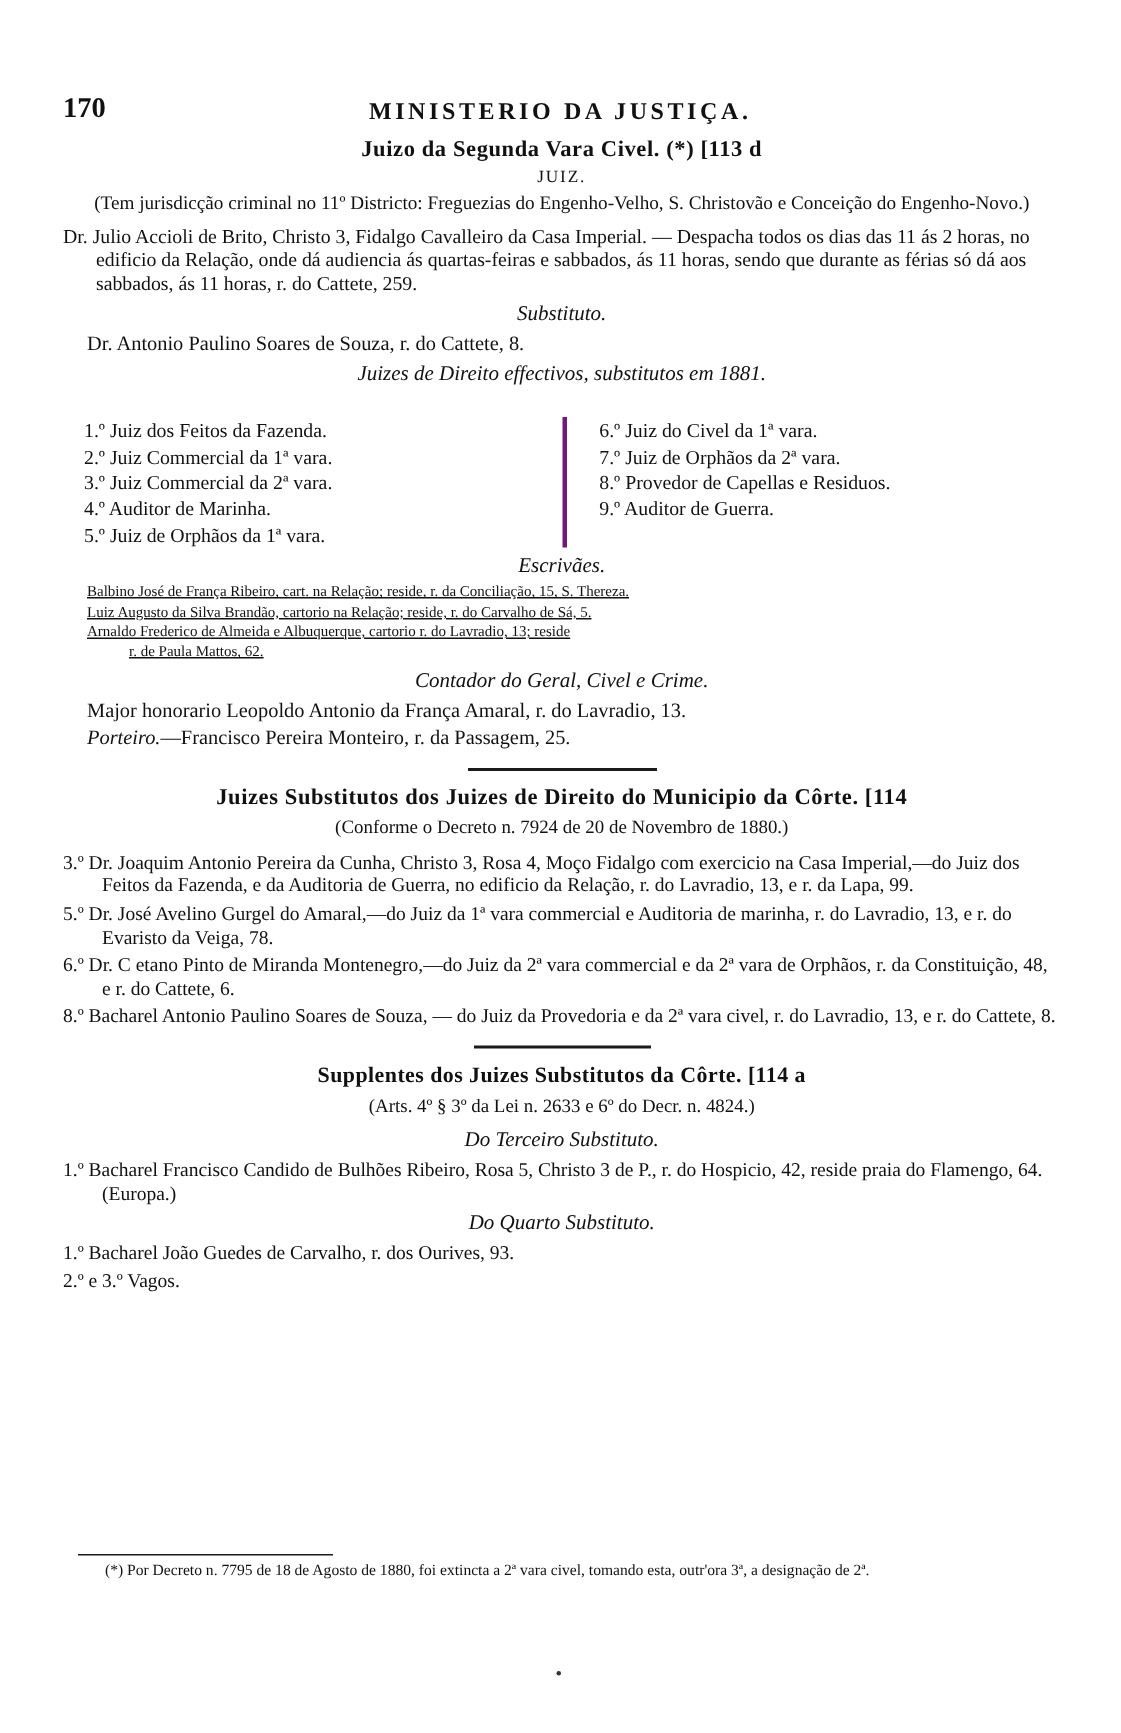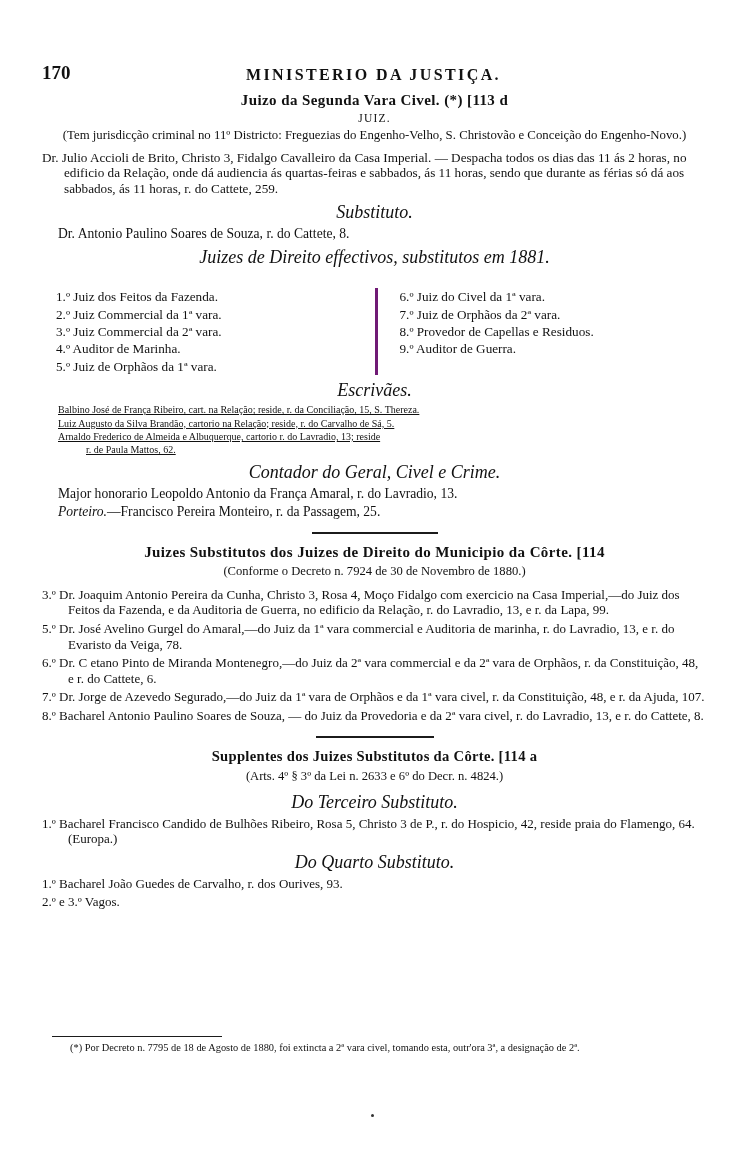--- a/index.html
+++ b/index.html
@@ -80,21 +80,21 @@
     margin: 0 0 2px 0;
     text-align: left;
   }
   .entry.indent-hang {
     padding-left: 22px;
     text-indent: -22px;
   }
   .subhead-ital {
     text-align: center;
     font-style: italic;
-    font-size: 18px;
+    font-size: 14px;
     margin: 5px 0 3px 0;
   }
   .nameline {
     font-size: 13.6px;
     margin: 0 0 2px 0;
     padding-left: 16px;
   }
   .judges-cols {
     display: flex;
     margin: 20px 0 2px 0;
@@ -229,38 +229,34 @@
     <div class="subhead-ital">Contador do Geral, Civel e Crime.</div>
     <div class="nameline">Major honorario Leopoldo Antonio da França Amaral, r. do Lavradio, 13.</div>
 
     <div class="nameline" style="padding-left:16px;">
       <span class="italic">Porteiro.</span><span>—Francisco Pereira Monteiro, r. da Passagem, 25.</span>
     </div>
 
     <div class="rule"></div>
 
     <h2 class="section-title">Juizes Substitutos dos Juizes de Direito do Municipio da Côrte. [114</h2>
-    <div class="paren-note">(Conforme o Decreto n. 7924 de 30 de Novembro de 1880.)</div>
+    <div class="paren-note">(Conforme o Decreto n. 7924 de 20 de Novembro de 1880.)</div>
 
     <div class="numlist">
       <div class="li">
         <span class="nm">3.º</span>
         <span>Dr. Joaquim Antonio Pereira da Cunha, Christo 3, Rosa 4, Moço Fidalgo com exercicio na Casa Imperial,—do Juiz dos Feitos da Fazenda, e da Auditoria de Guerra, no edificio da Relação, r. do Lavradio, 13, e r. da Lapa, 99.</span>
       </div>
       <div class="li">
         <span class="nm">5.º</span>
         <span>Dr. José Avelino Gurgel do Amaral,—do Juiz da 1ª vara commercial e Auditoria de marinha, r. do Lavradio, 13, e r. do Evaristo da Veiga, 78.</span>
       </div>
       <div class="li">
         <span class="nm">6.º</span>
         <span>Dr. C etano Pinto de Miranda Montenegro,—do Juiz da 2ª vara commercial e da 2ª vara de Orphãos, r. da Constituição, 48, e r. do Cattete, 6.</span>
-      </div>
-      <div class="li">
-        <span class="nm">7.º</span>
-        <span>Dr. Jorge de Azevedo Segurado,—do Juiz da 1ª vara de Orphãos e da 1ª vara civel, r. da Constituição, 48, e r. da Ajuda, 107.</span>
       </div>
       <div class="li">
         <span class="nm">8.º</span>
         <span>Bacharel Antonio Paulino Soares de Souza, — do Juiz da Provedoria e da 2ª vara civel, r. do Lavradio, 13, e r. do Cattete, 8.</span>
       </div>
     </div>
 
     <div class="rule short"></div>
 
     <h2 class="sup-head">Supplentes dos Juizes Substitutos da Côrte.   [114 a</h2>

